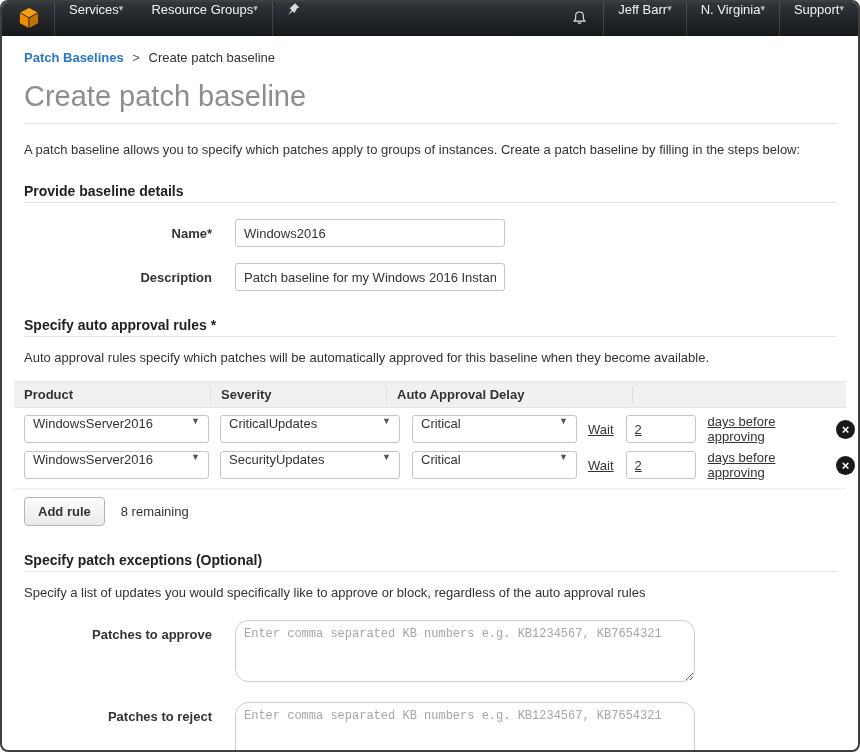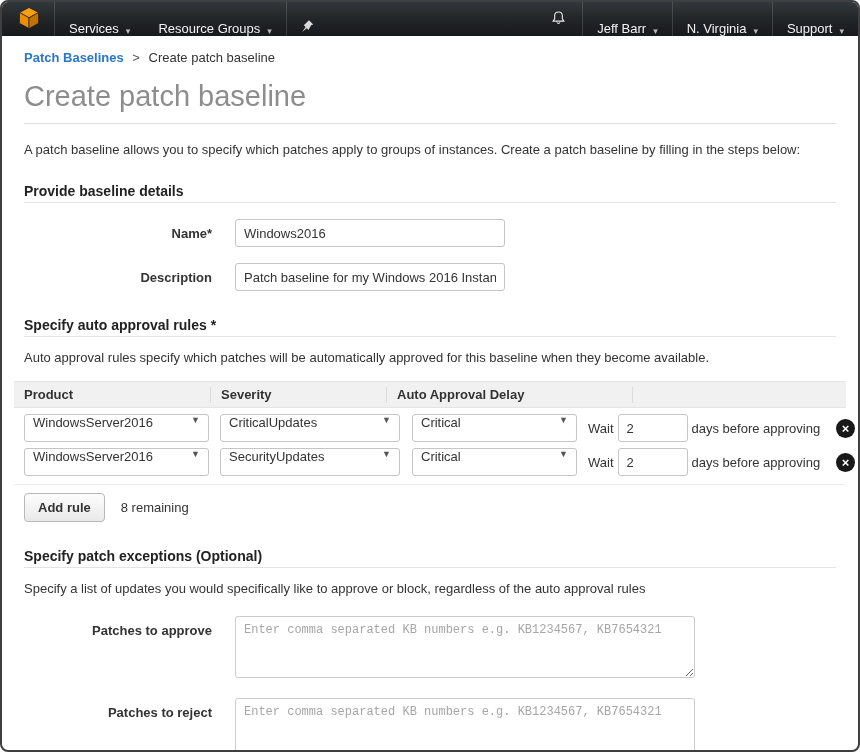--- a/index.html
+++ b/index.html
@@ -20,21 +20,21 @@
 
   
   .topnav {
     flex:0 0 34px; height:34px;
     background:linear-gradient(180deg,#32373c 0%,#23272a 45%,#17191b 100%);
     display:flex; align-items:center;
     color:#f2f2f2; font-size:13px;
   }
   .nav-logo { padding:0 15px 0 17px; display:flex; align-items:center; height:100%; cursor:pointer; }
   .nav-sep { width:1px; height:34px; background:rgba(255,255,255,0.14); }
-  .nav-item { display:flex; align-items:flex-end; gap:7px; padding:0 14px; height:100%; cursor:pointer; white-space:nowrap; }
+  .nav-item { display:flex; align-items:flex-start; padding:0 14px; height:100%; cursor:pointer; white-space:nowrap; }
   .nav-caret { font-size:9px; color:#b9b9b9; margin-top:1px; }
   .nav-right { margin-left:auto; display:flex; align-items:center; height:100%; }
   .nav-bell { padding:0 16px; display:flex; align-items:center; height:100%; cursor:pointer; }
 
   
   .content { padding:14px 22px 0 22px; }
   .breadcrumb { font-size:13px; }
   .crumb-link { color:#2977c9; font-weight:bold; text-decoration:none; cursor:pointer; }
   .crumb-sep { color:#555; margin:0 5px; }
   .crumb-current { color:#333; }
@@ -89,21 +89,21 @@
   .select {
     display:flex; align-items:flex-start; justify-content:space-between;
     height:28px; padding:0 8px;
     border:1px solid #c5c5c5; border-radius:3px;
     background:#fff; font-size:13px; color:#333; cursor:pointer;
   }
   .select .sel-caret { font-size:9px; color:#555; margin-left:6px; }
   .sel-product { width:185px; }
   .sel-class { width:180px; }
   .sel-sev { width:165px; }
-  .delay-cell { display:flex; align-items:center; gap:4px; font-size:13px; color:#333; }
+  .delay-cell { display:flex; align-items:center; gap:12px; font-size:13px; color:#333;text-decoration:underline; }
   .delay-input {
     width:70px; height:28px;
     border:1px solid #c5c5c5; border-radius:3px;
     padding:0 8px; font-size:13px; color:#333;
     font-family:"Liberation Sans", sans-serif;
   }
   .delete-btn {
     width:19px; height:19px; border-radius:50%;
     background:#191919; color:#fff;
     display:flex; align-items:center; justify-content:center;
@@ -115,21 +115,21 @@
     background:linear-gradient(#fdfdfd,#e9e9e9);
     border:1px solid #b7b7b7; border-radius:4px;
     padding:6px 13px; font-size:13px; font-weight:bold; color:#333;
     font-family:"Liberation Sans", sans-serif; cursor:pointer;
   }
   .remaining { margin-left:16px; font-size:13px; color:#333; }
 
   
   .kb-textarea {
     width:460px; height:62px;
-    border:1px solid #ccc; border-radius:3px;
+    border:1px solid #ccc; border-radius:13px;
     padding:6px 8px;
     font-family:"Liberation Mono", monospace; font-size:12px; color:#333;
     resize:both;
   }
   .kb-textarea::placeholder { color:#a6a6a6; }
   .form-row.ta { margin-top:20px; }
 </style>
 </head>
 <body>
 

